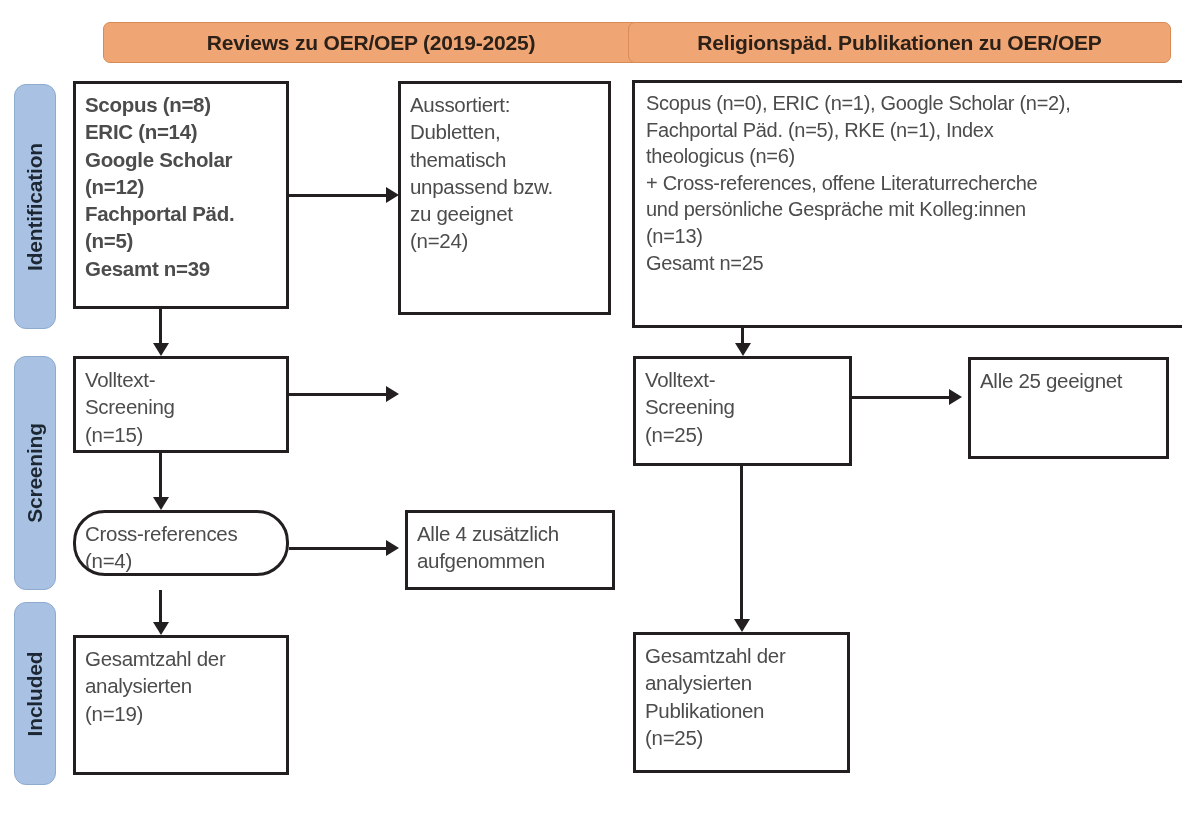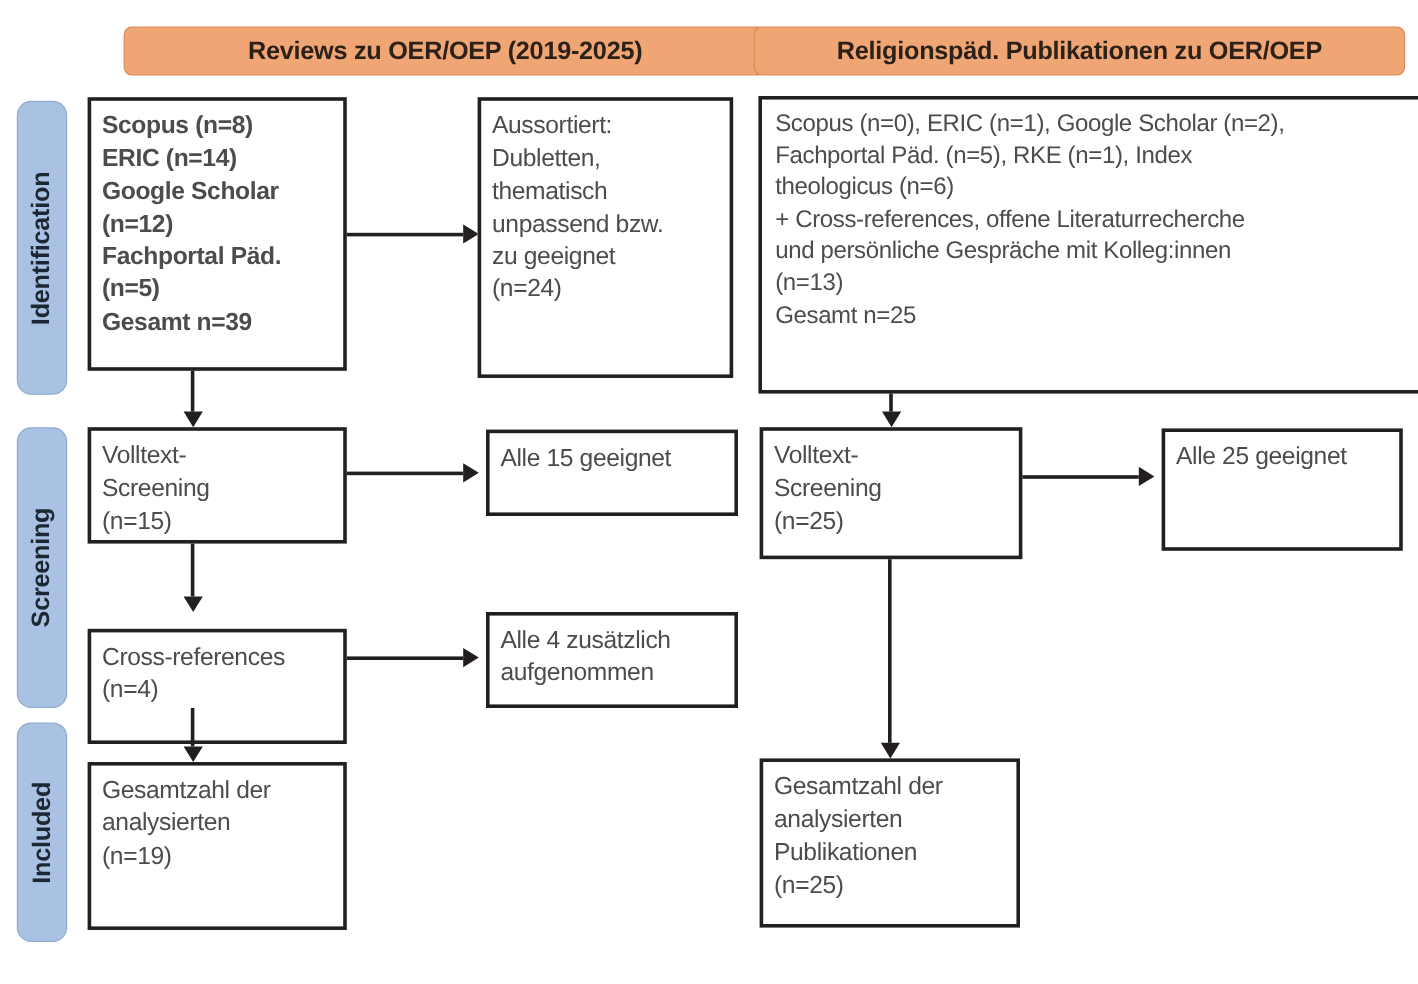--- a/index.html
+++ b/index.html
@@ -153,28 +153,25 @@
 
   <div class="box" style="left:73px; top:356px; width:216px; height:97px;">
     <span class="line">Volltext-</span>
     <span class="line">Screening</span>
     <span class="line">(n=15)</span>
   </div>
 
   <div class="hline" style="left:289px; top:393px; width:97px;"></div>
   <div class="arrow-right" style="left:386px; top:386px;"></div>
 
-  <div class="box" style="left:405px; top:358px; width:210px; height:72px;">
-    <span class="line">Alle 15 geeignet</span>
-  </div>
 
   <div class="vline" style="left:159px; top:453px; height:44px;"></div>
   <div class="arrow-down" style="left:153px; top:497px;"></div>
 
-  <div class="box" style="left:73px; top:524px; width:216px; height:96px;">
+  <div class="box" style="left:73px; top:510px; width:216px; height:66px;border-radius:32px;">
     <span class="line">Cross-references</span>
     <span class="line">(n=4)</span>
   </div>
 
   <div class="hline" style="left:289px; top:547px; width:97px;"></div>
   <div class="arrow-right" style="left:386px; top:540px;"></div>
 
   <div class="box" style="left:405px; top:510px; width:210px; height:80px;">
     <span class="line">Alle 4 zusätzlich</span>
     <span class="line">aufgenommen</span>

